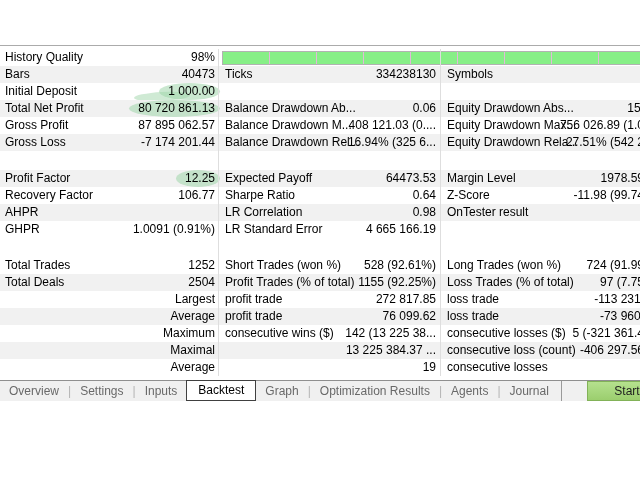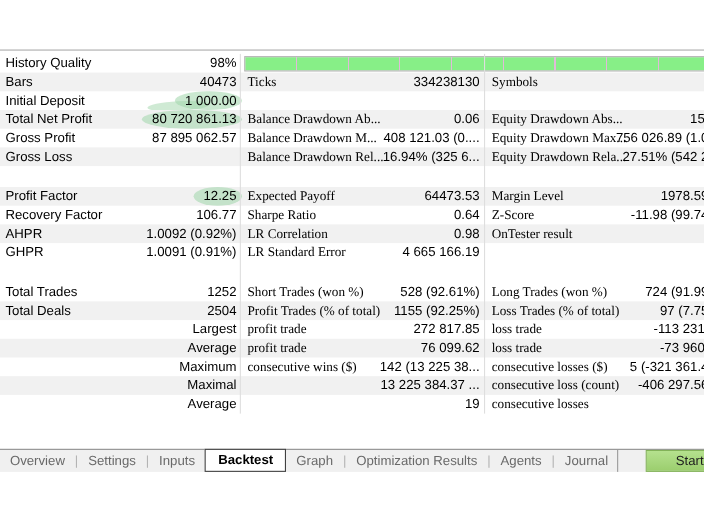--- a/index.html
+++ b/index.html
@@ -11,41 +11,41 @@
 
   #report{position:absolute;left:0;top:49px;width:644px;}
   .row{position:relative;height:17px;line-height:17px;white-space:nowrap;}
   .row.shaded{background:#f1f1f1;}
   .row.gap{height:19px;}
   .grp{position:absolute;top:0;height:17px;}
   .g1{left:0;width:218px;}
   .g2{left:218px;width:222px;}
   .g3{left:440px;width:204px;}
   .l{position:absolute;left:5px;top:0;}
-  .g2 .l,.g3 .l{left:7px;font-family:Liberation Serif, serif;}
+  .g2 .l,.g3 .l{left:7px;}
   .v{position:absolute;right:3px;top:0;}
   .g2 .v{right:4px;}
   .g3 .v{right:0;}
 
   .hl{position:relative;z-index:0;display:inline-block;}
   .hl::before{content:"";position:absolute;left:-9px;right:-5px;top:0px;bottom:0px;
               background:#9fd6aa;opacity:.55;border-radius:50%;z-index:-1;}
   .hl.hl2::after{content:"";position:absolute;left:-34px;right:52%;top:9px;height:9px;
               background:#9fd6aa;opacity:.5;border-radius:50%;transform:rotate(-3deg);z-index:-1;}
 
   .progress{position:absolute;left:222px;top:2px;width:421px;height:12px;
             border:1px solid #b2b2b2;
             background:repeating-linear-gradient(to right,#87ef87 0 46px,rgba(201,128,185,.55) 46px 47px);}
 
   .col-divider{position:absolute;top:49px;width:1px;height:327px;background:#dedede;}
 
-  #tabbar{position:absolute;left:0;top:408px;width:640px;height:21px;background:#f0f0f0;
+  #tabbar{position:absolute;left:0;top:380px;width:640px;height:21px;background:#f0f0f0;
           border-top:1px solid #8f8f8f;box-sizing:border-box;display:flex;align-items:center;}
   .tab{color:#696969;padding:0 9px;line-height:19px;height:19px;cursor:default;}
-  .tab.active{background:#fff;color:#000;font-weight:bold;border:1px solid #404040;
+  .tab.active{background:#fff;color:#000;font-weight:normal;border:1px solid #404040;
               height:21px;line-height:19px;box-sizing:border-box;margin-top:-2px;padding:0 11px;z-index:2;}
   .tab-sep{color:#b4b4b4;}
   .btn-divider{position:absolute;left:561px;top:0;width:1px;height:20px;background:#9a9a9a;}
   #start-btn{position:absolute;left:587px;top:0;width:80px;height:20px;
              background:linear-gradient(#b5e18e,#9bce6e);border:1px solid #82b258;box-sizing:border-box;
              color:#1d1d1d;text-align:center;line-height:18px;}
 </style>
 </head>
 <body>
 
@@ -112,20 +112,21 @@
           <span class="v">408 121.03 (0....</span>
         </div>
         <div class="grp g3">
           <span class="l">Equity Drawdown Max...</span>
           <span class="v">756 026.89 (1.0</span>
         </div>
       </div>
       <div class="row shaded">
         <div class="grp g1">
           <span class="l">Gross Loss</span>
+          <span class="v">-7 174 201.44</span>
         </div>
         <div class="grp g2">
           <span class="l">Balance Drawdown Rel...</span>
           <span class="v">16.94% (325 6...</span>
         </div>
         <div class="grp g3">
           <span class="l">Equity Drawdown Rela...</span>
           <span class="v">27.51% (542 2</span>
         </div>
       </div>
@@ -154,21 +155,20 @@
           <span class="v">0.64</span>
         </div>
         <div class="grp g3">
           <span class="l">Z-Score</span>
           <span class="v">-11.98 (99.74</span>
         </div>
       </div>
       <div class="row shaded">
         <div class="grp g1">
           <span class="l">AHPR</span>
-          <span class="v">1.0092 (0.92%)</span>
         </div>
         <div class="grp g2">
           <span class="l">LR Correlation</span>
           <span class="v">0.98</span>
         </div>
         <div class="grp g3">
           <span class="l">OnTester result</span>
           <span class="v"></span>
         </div>
       </div>

